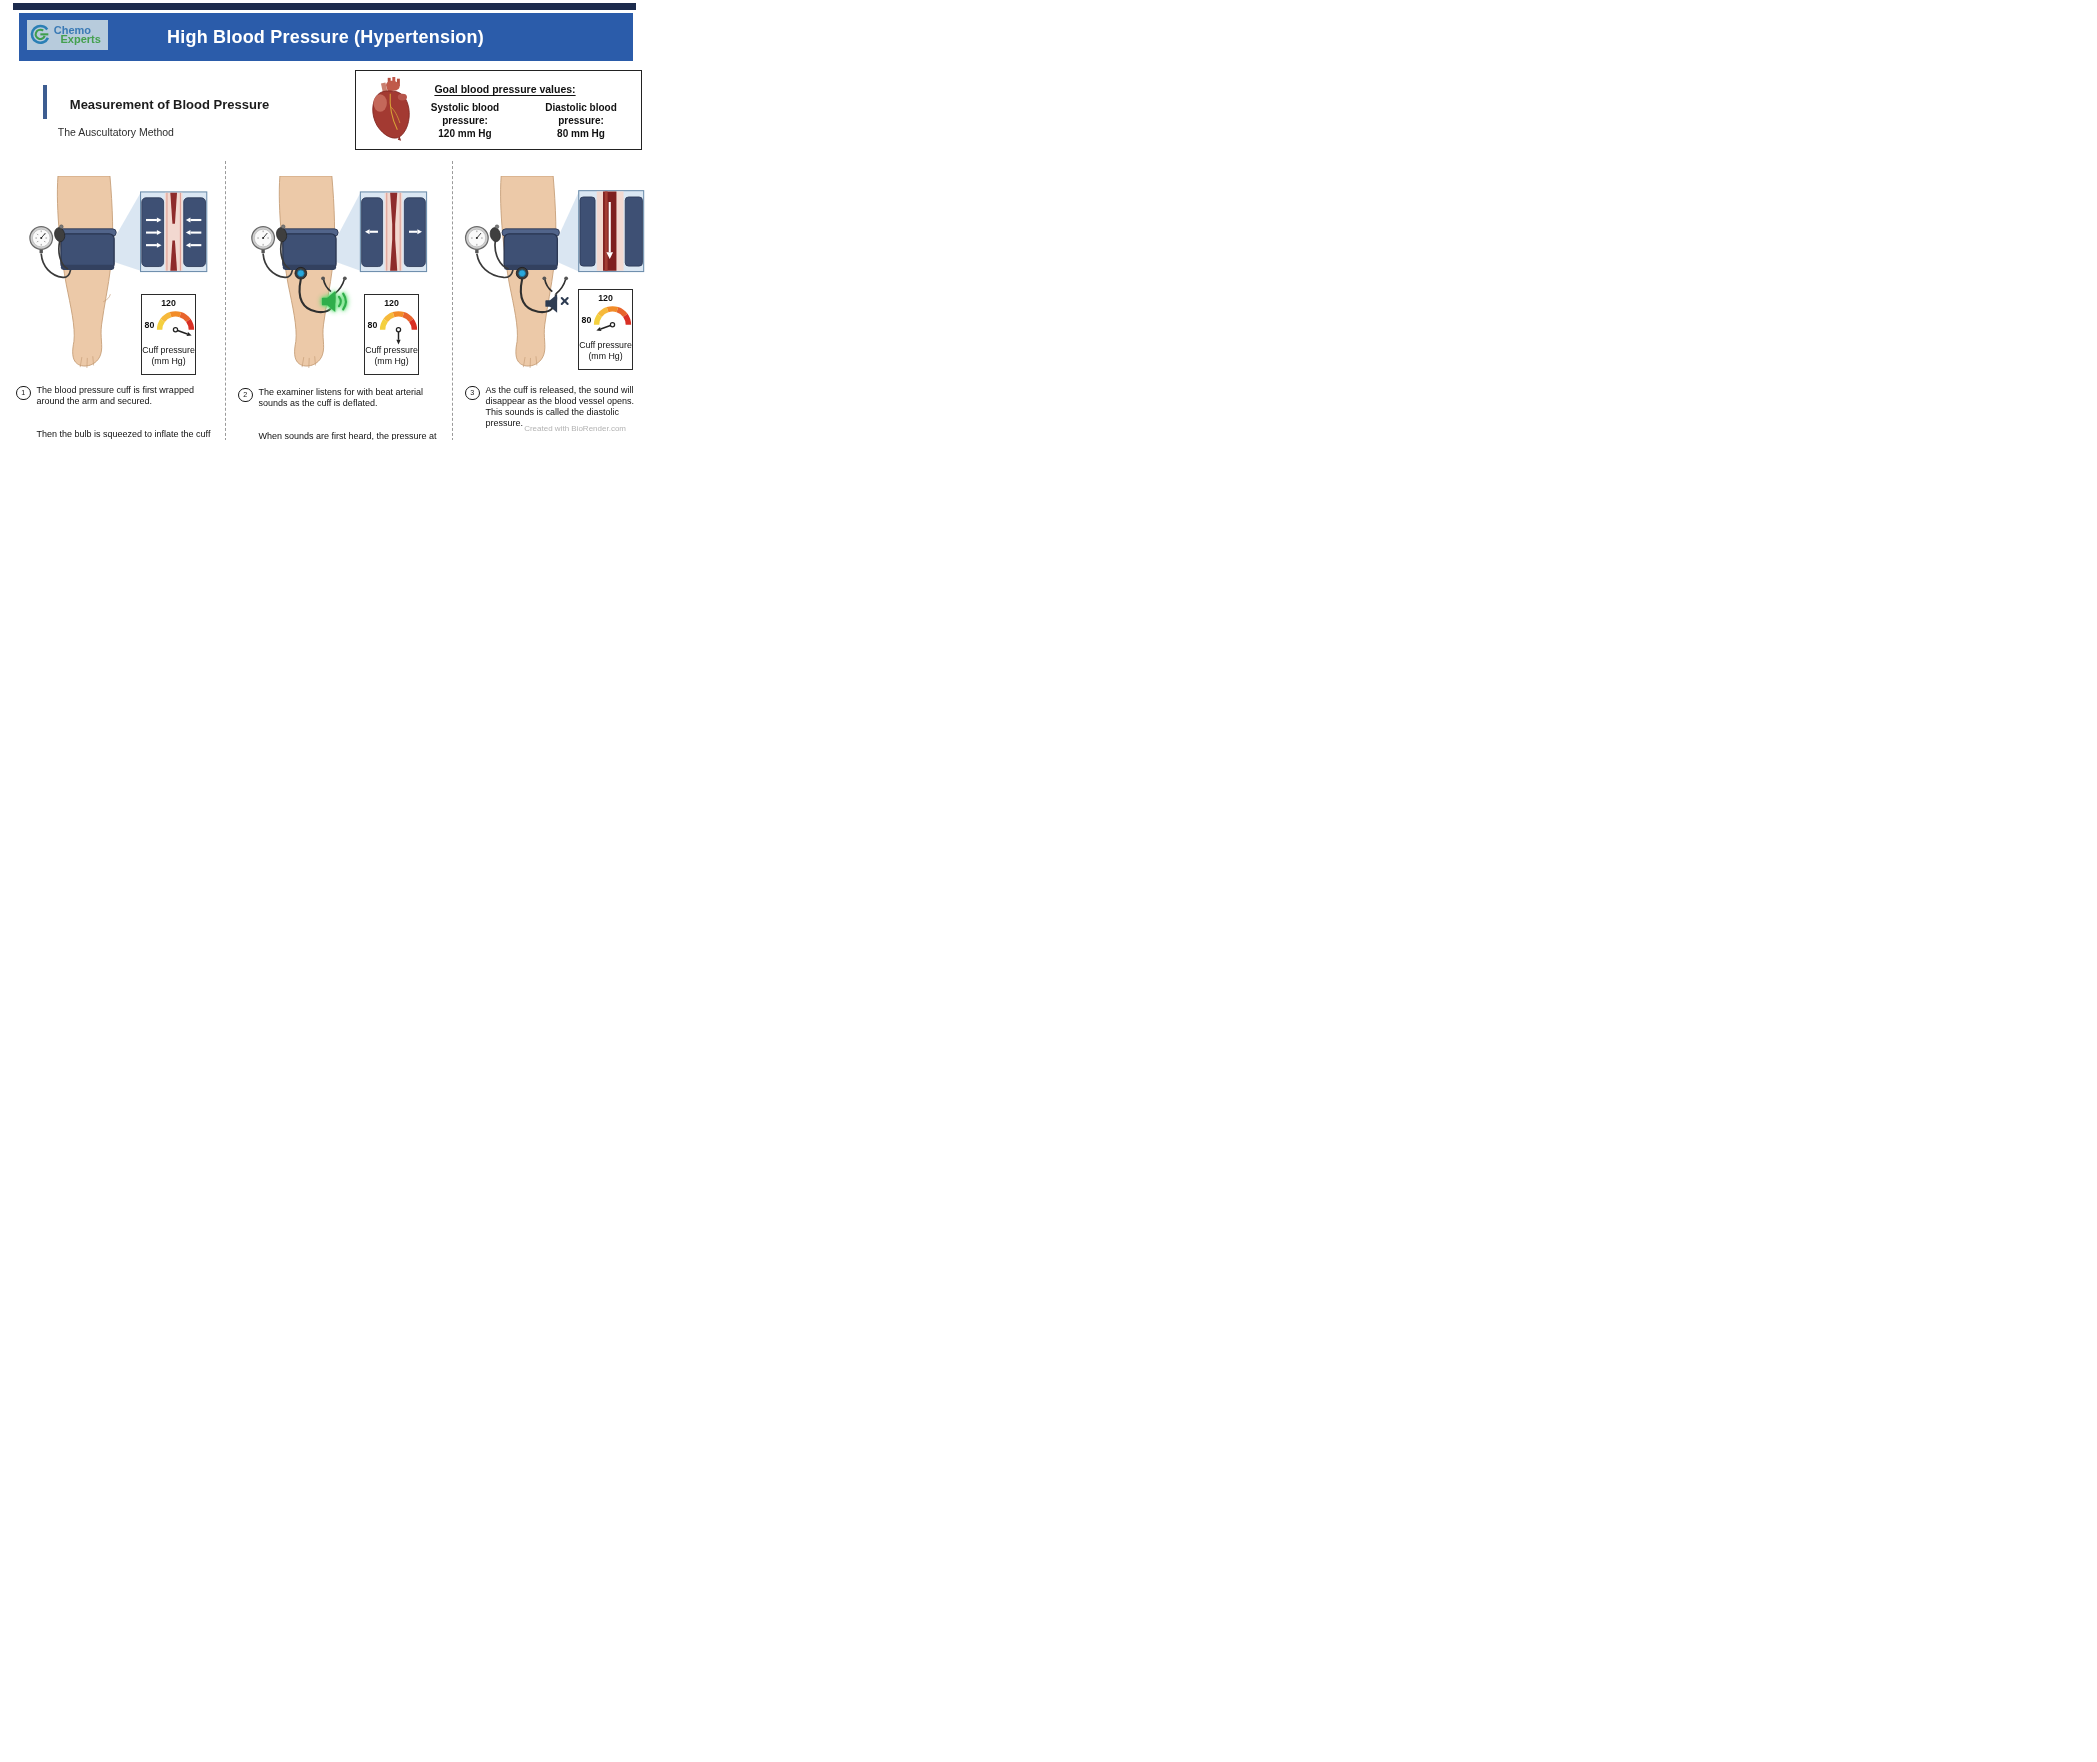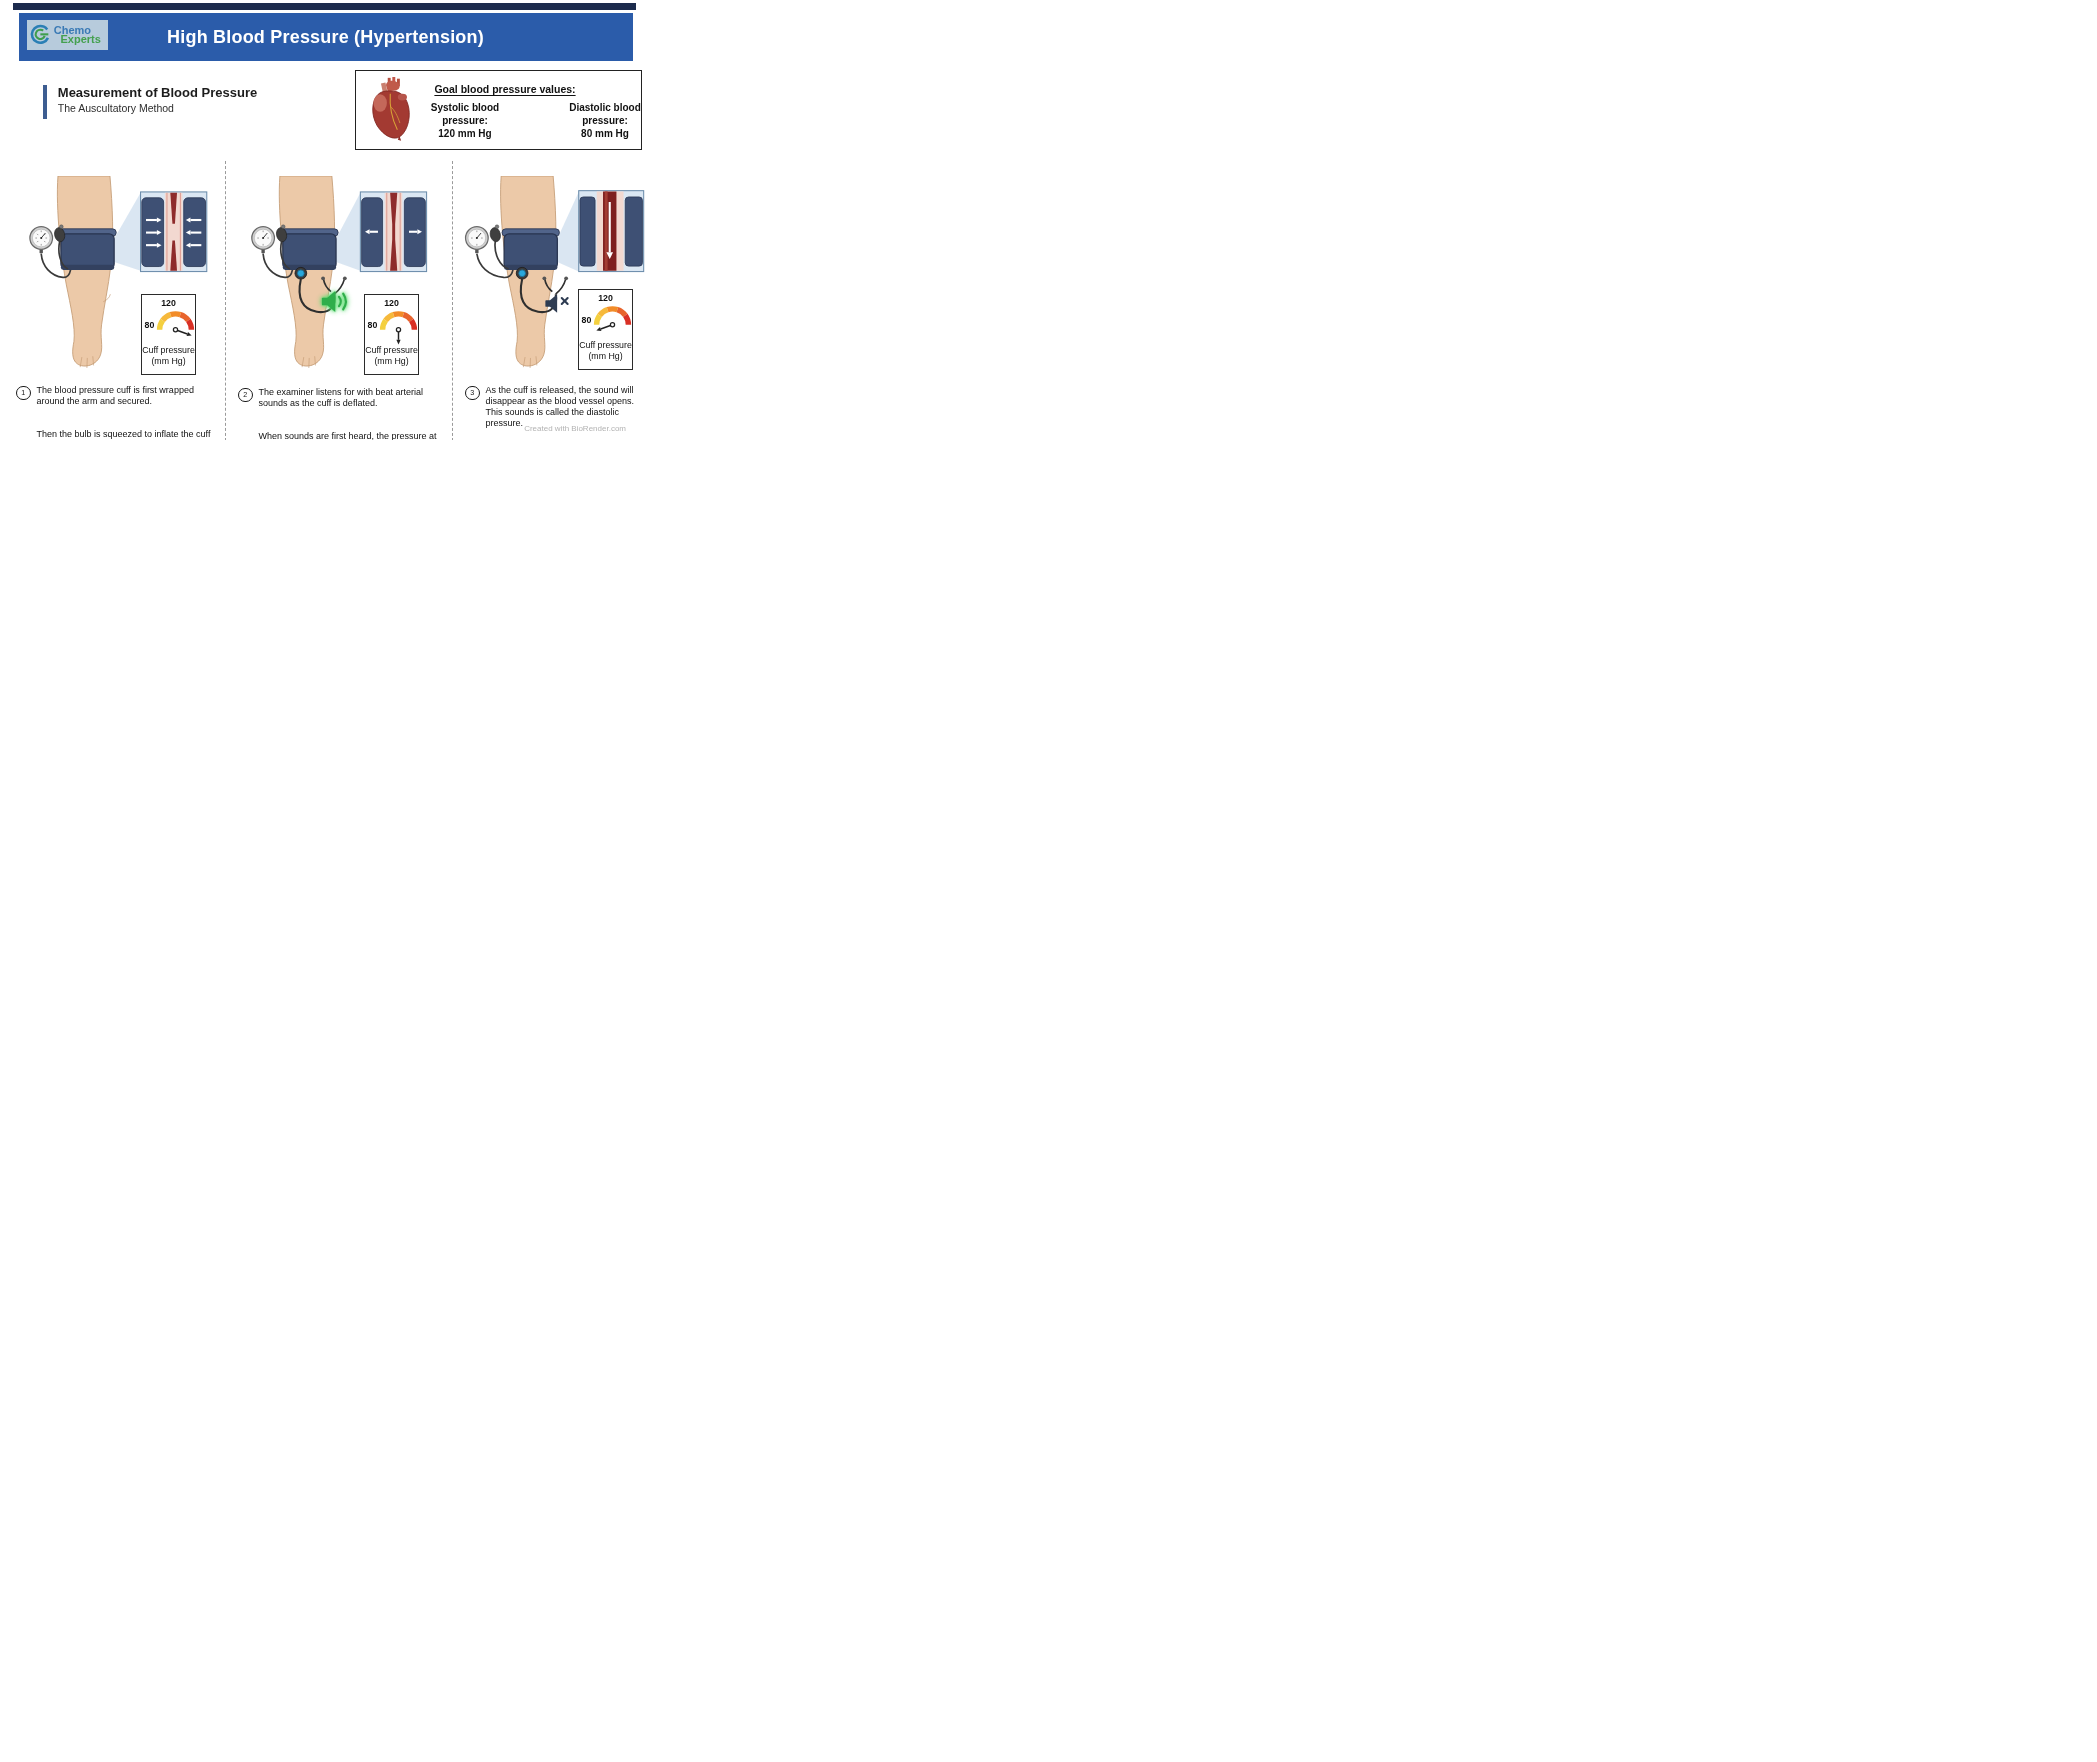--- a/index.html
+++ b/index.html
@@ -10,26 +10,26 @@
 
   .header{position:absolute;left:18.5px;top:12.6px;width:614px;height:48px;background:#2b5caa;}
   .logo-box{position:absolute;left:8.4px;top:7.1px;width:81px;height:30px;background:#b7cbdc;display:flex;align-items:center;padding:0 2.5px;box-sizing:border-box;}
   .logo-text{display:flex;flex-direction:column;line-height:10.5px;margin-left:1.7px;justify-content:center;}
   .logo-chemo{font-weight:bold;font-size:11px;color:#3a7ab5;}
   .logo-experts{font-weight:bold;font-size:11px;color:#44a04e;margin-left:6.7px;margin-top:-0.8px;}
   .title{position:absolute;left:0;right:0;top:50%;transform:translateY(-50%);margin:0;text-align:center;color:#ffffff;font-size:18px;font-weight:bold;letter-spacing:0.2px;}
 
   .section-head{position:absolute;left:43px;top:85px;display:flex;}
   .accent-bar{width:3.8px;height:34px;background:#3d5d91;margin-right:11px;}
-  .section-title{margin:0;font-size:13px;font-weight:bold;color:#1c1c1c;line-height:16px;text-align:center;}
+  .section-title{margin:12px;font-size:13px;font-weight:bold;color:#1c1c1c;line-height:16px;text-align:center;}
   .section-subtitle{font-size:10.5px;color:#2e2e2e;line-height:14.3px;}
 
   .goal-box{position:absolute;left:355px;top:70px;width:287px;height:80px;background:#ffffff;border:1.3px solid #222222;box-sizing:border-box;}
   .goal-heading{position:absolute;left:65px;top:11.7px;width:168px;text-align:center;font-size:10.5px;font-weight:700;text-decoration:underline;text-underline-offset:1.7px;color:#111;}
-  .goal-cols{position:absolute;left:67px;top:30px;display:flex;gap:56px;}
+  .goal-cols{position:absolute;left:67px;top:30px;display:flex;gap:32px;}
   .goal-col{width:84px;text-align:center;font-weight:bold;font-size:10px;line-height:13px;color:#111;}
   .goal-value{font-weight:bold;}
 
   .divider{position:absolute;top:161px;height:280px;border-left:0.8px dashed #9a9a9a;width:0;}
   .div1{left:225px;} .div2{left:452px;}
 
   .panel-svg{position:absolute;}
 
   .gauge-box{position:absolute;width:55px;height:81px;background:#ffffff;border:0.8px solid #2b2b2b;box-sizing:border-box;text-align:center;}
   .gauge-top{font-size:8.8px;font-weight:bold;margin-top:2.5px;color:#111;}

